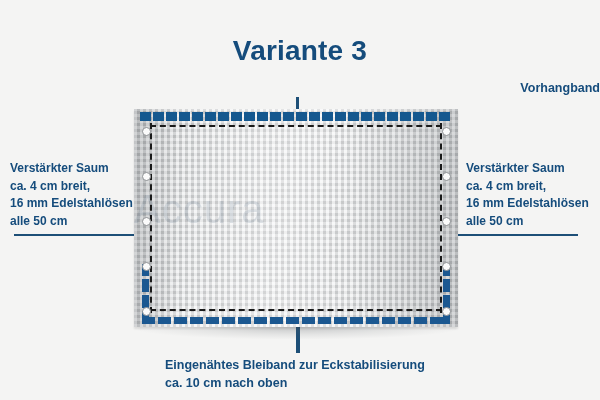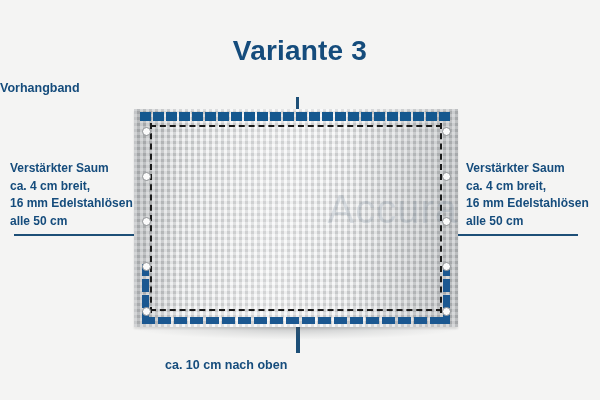--- a/index.html
+++ b/index.html
@@ -29,21 +29,21 @@
     text-align: center;
     font-size: 28px;
     font-weight: bold;
     color: #154c7c;
     letter-spacing: 0.2px;
   }
   .toplabel {
     position: absolute;
     left: 0; top: 72px;
     width: 600px;
-    text-align: left;
+    text-align: right;
     font-size: 12.5px;
     font-weight: bold;
     color: #154c7c;
   }
 
   .side-note {
     position: absolute;
     font-size: 12px;
     font-weight: bold;
     color: #154c7c;
@@ -108,21 +108,21 @@
         rgba(255,255,255,0.10) 66%,
         rgba(120,125,130,0.22) 100%);
     pointer-events: none;
   }
 
   
   .watermark {
     position: absolute;
     left: 0; top: 78px;
     width: 324px;
-    text-align: right;
+    text-align: left;
     font-size: 40px;
     font-weight: 400;
     color: rgba(110,132,150,0.20);
     letter-spacing: 1px;
     user-select: none;
     pointer-events: none;
   }
 
   
   .curtain-band {
@@ -206,20 +206,21 @@
   <div class="side-note right">
     <div>Verstärkter Saum</div>
     <div>ca. 4 cm breit,</div>
     <div>16 mm Edelstahlösen</div>
     <div>alle 50 cm</div>
   </div>
   <div class="leader leader-right"></div>
 
   <div class="leader leader-bottom"></div>
   <div class="bottom-note">
+    <div>Eingenähtes Bleiband zur Eckstabilisierung</div>
     <div>ca. 10 cm nach oben</div>
   </div>
 
   <div id="tarp-shadow"></div>
 
   <div id="tarp">
     <div class="sheen"></div>
 
     <div class="watermark">Accura</div>
 

